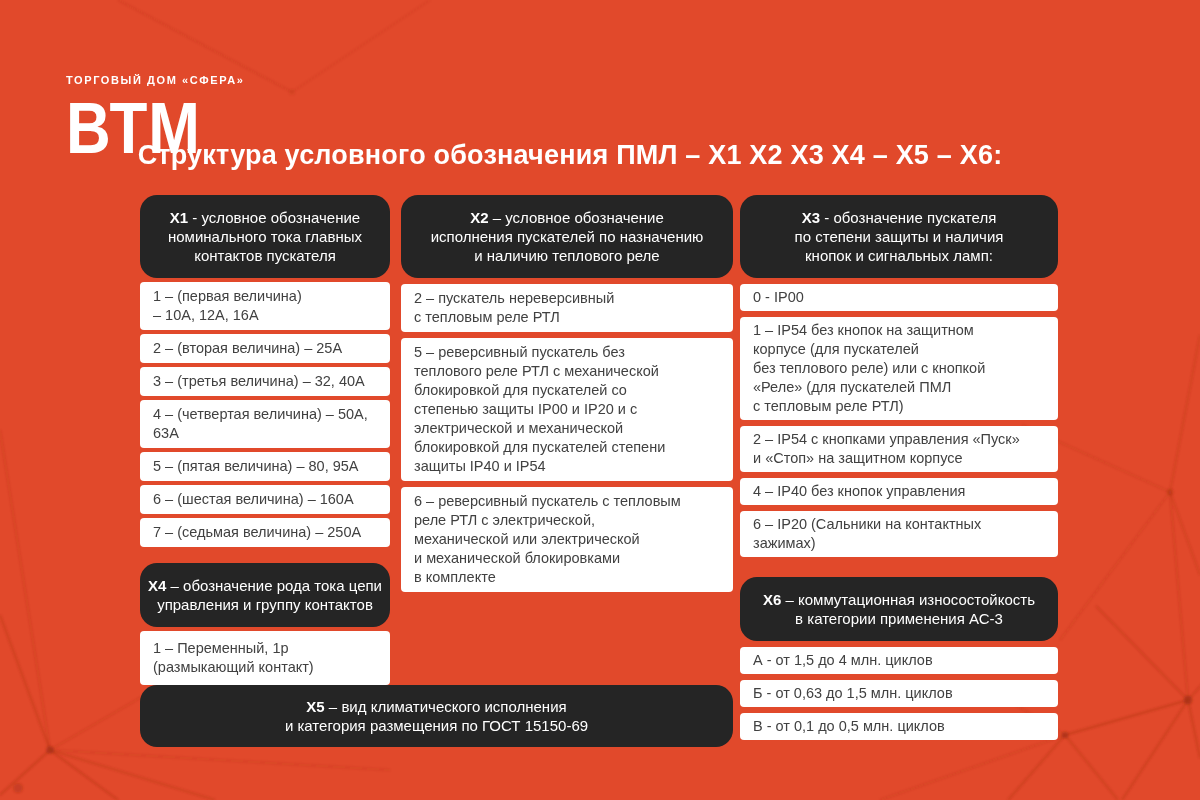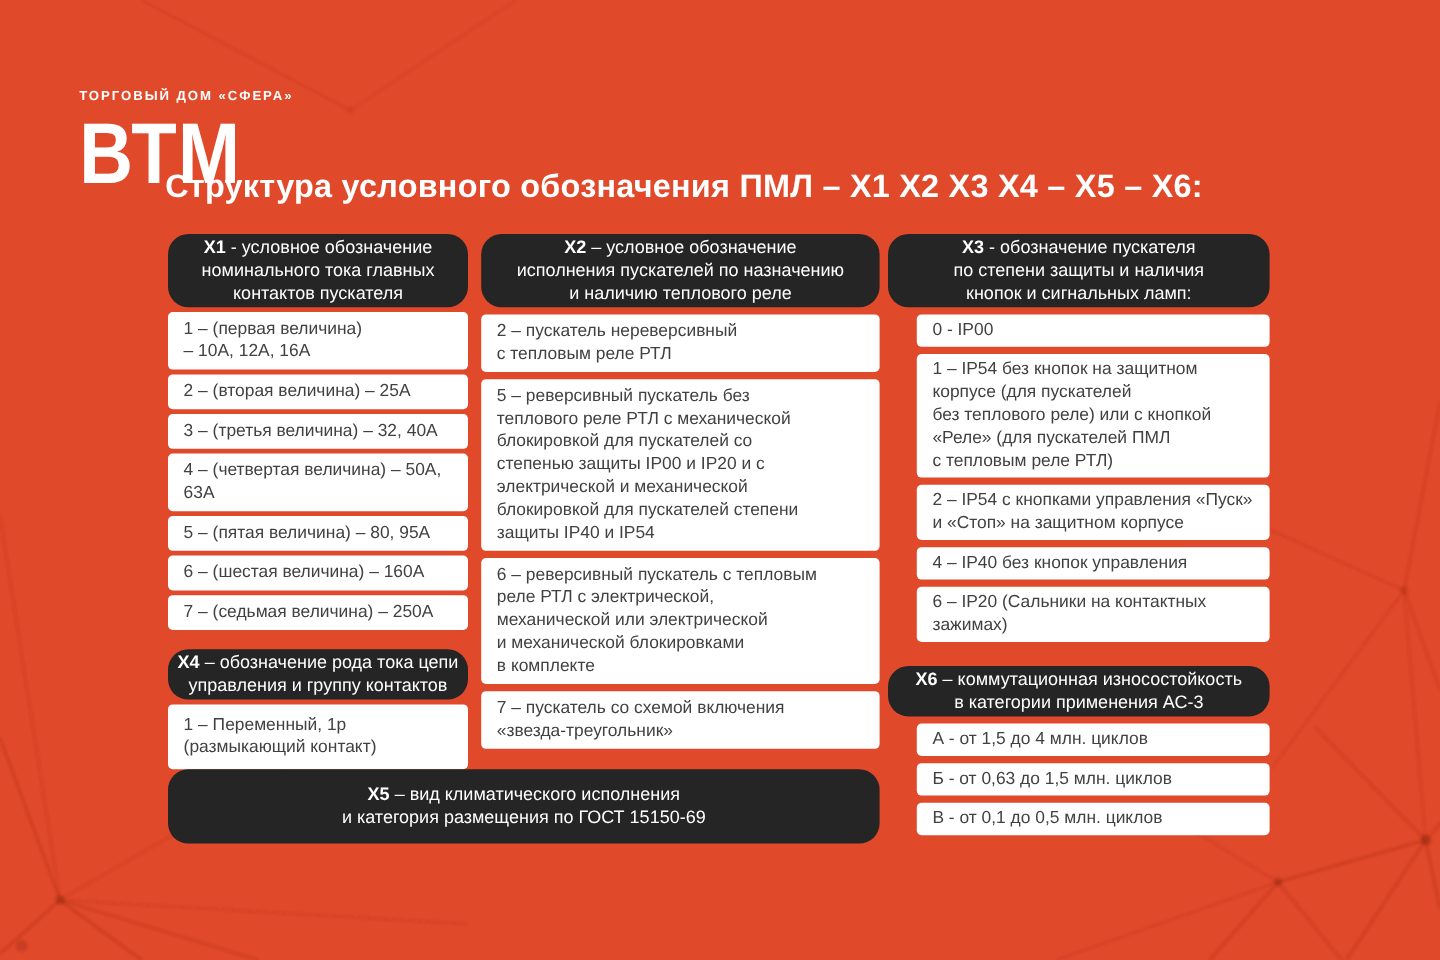--- a/index.html
+++ b/index.html
@@ -29,30 +29,30 @@
   .columns{position:absolute;left:140px;top:195px;z-index:1;display:flex;gap:7px;align-items:flex-start;}
   .col-left{width:593px;display:flex;flex-direction:column;}
   .pair{display:flex;gap:11px;align-items:flex-start;}
   .col{display:flex;flex-direction:column;}
   .col1{width:250px;gap:4px;}
   .col2{width:332px;gap:6px;}
   .col3{width:318px;gap:6px;}
   .hdr{
     background:var(--panel-dark);color:var(--text-on-dark);
     border-radius:17px;text-align:center;
-    font-size:15px;line-height:19px;padding:2px 8px;
+    font-size:15px;line-height:19px;padding:13px 8px;
   }
   .hdr .desc{white-space:pre-line;font-weight:normal;}
   .card{
     background:var(--panel-light);color:var(--text-on-light);
     border-radius:4px;font-size:14.5px;line-height:19px;
     padding:5px 13px;white-space:pre-line;
   }
   .tall{padding:8px 13px;}
-  .slim{padding:4px 13px;margin-left:24px;}
+  .slim{padding:4px 13px;}
   .x4h{margin-top:12px;}
   .x6h{margin-top:14px;}
   .x5{padding:12px 10px;}
 </style>
 </head>
 <body>
 
 <div class="stage">
 
   <svg class="plexus" width="1200" height="800" viewBox="0 0 1200 800">
@@ -136,22 +136,20 @@
 блокировкой для пускателей со
 степенью защиты IP00 и IP20 и с
 электрической и механической
 блокировкой для пускателей степени
 защиты IP40 и IP54</div>
           <div class="card">6 – реверсивный пускатель с тепловым
 реле РТЛ с электрической,
 механической или электрической
 и механической блокировками
 в комплекте</div>
-          <div class="card">7 – пускатель со схемой включения
-«звезда-треугольник»</div>
         </div>
 
       </div>
 
       <div class="hdr x5"><b>Х5</b><span class="desc"> – вид климатического исполнения
 и категория размещения по ГОСТ 15150-69</span></div>
     </div>
 
     <div class="col col3">
       <div class="hdr"><b>Х3</b><span class="desc"> - обозначение пускателя

